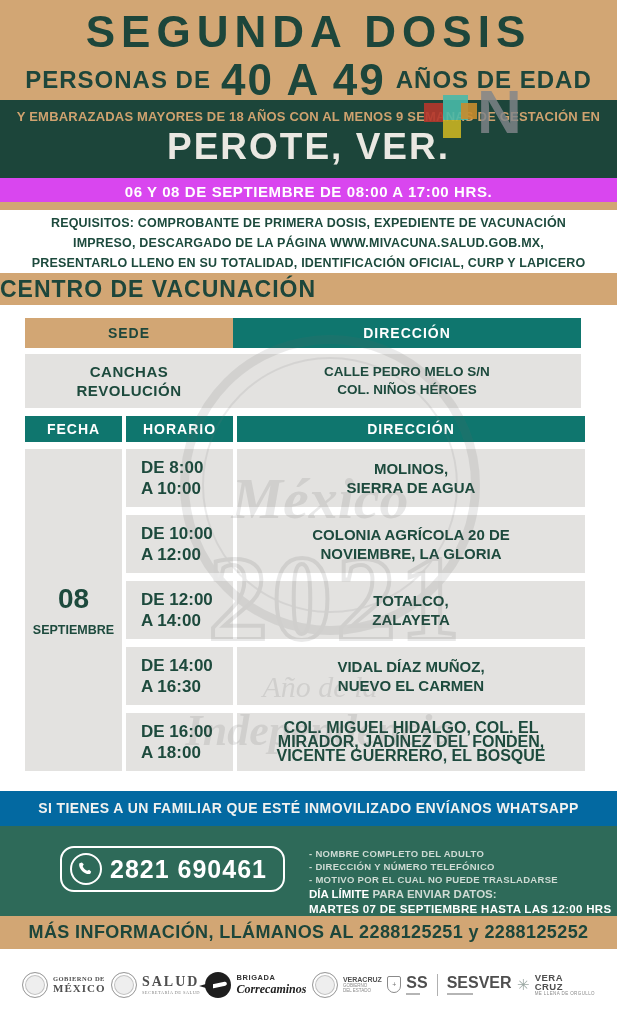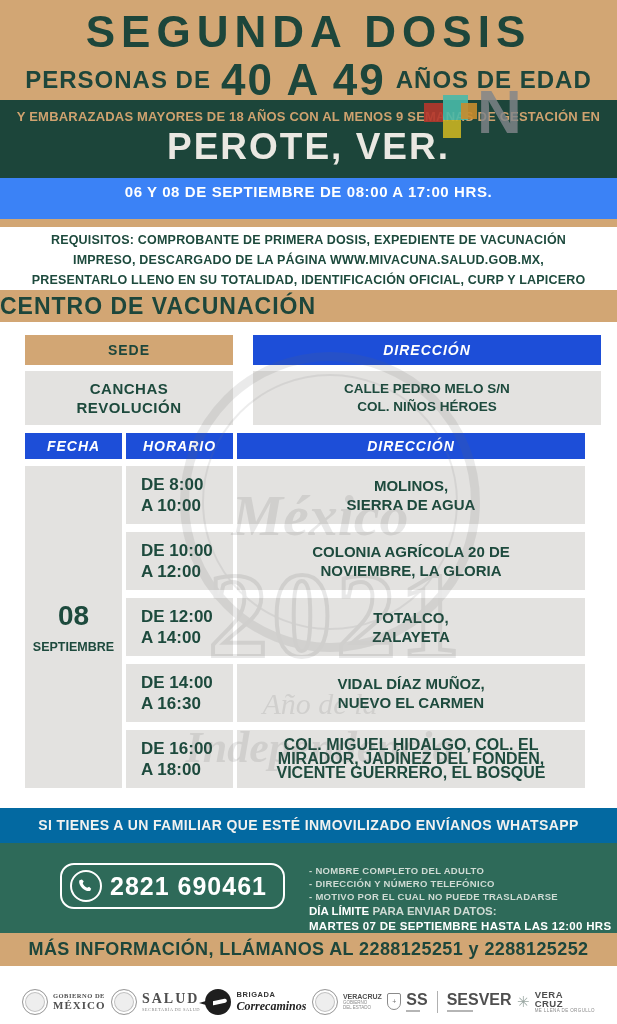--- a/index.html
+++ b/index.html
@@ -22,40 +22,40 @@
   .s-header { height:100px; background:#d2a674; text-align:center; padding-top:7px; }
   .main-title { font-size:44px; font-weight:bold; letter-spacing:6px; color:#1d463b; }
   .sub-title { display:flex; justify-content:center; align-items:center; gap:10px; margin-top:-2px; color:#1d463b; }
   .sub-title .small { font-size:24px; font-weight:bold; letter-spacing:1px; }
   .sub-title .ages { font-size:44px; font-weight:bold; letter-spacing:2px; }
 
   
   .s-banner { height:78px; background:#1c453a; text-align:center; }
   .banner-line { padding-top:9px; font-size:13px; font-weight:bold; color:#cfa26f; letter-spacing:.2px; }
   .banner-city { margin-top:2px; font-size:37px; font-weight:bold; letter-spacing:2px; color:#eae8e2; }
-  .s-dates { height:41px; line-height:28px; background:#3b82f6; text-align:center;
+  .s-dates { height:24px; line-height:28px; background:#d946ef; text-align:center;
              font-size:15px; font-weight:bold; color:#ffffff; letter-spacing:.6px; }
   .tan-strip { height:8px; background:#d2a674; }
 
   
   .s-req { height:63px; background:#ffffff; text-align:center; padding-top:3px;
            font-size:12.5px; font-weight:bold; color:#1d4a3d; line-height:20px; letter-spacing:.2px; }
 
   
   .s-centro { height:32px; line-height:32px; background:#d2a674; text-align:left;
               font-size:23px; font-weight:bold; color:#1d463b; letter-spacing:1px; }
 
   
   .s-table { position:relative; height:486px; background:#ffffff; padding-top:13px; }
   .vtable { width:560px; margin-left:25px; position:relative; z-index:1; }
-  .row2 { display:grid; grid-template-columns:208px 348px; column-gap:20px; }
+  .row2 { display:grid; grid-template-columns:208px 348px; column-gap:0; }
   .row3 { display:grid; grid-template-columns:97px 107px 348px; column-gap:4px; }
   .th { height:30px; line-height:30px; text-align:center; font-size:14px; font-weight:bold; letter-spacing:1px; }
   .th-tan { background:#d2a674; color:#1d463b; }
-  .th-green { background:#1d4ed8; color:#ffffff;font-style:italic; }
+  .th-green { background:#0f766e; color:#ffffff; }
   .row3 .th { height:26px; line-height:26px; }
   .venue-vals { margin-top:6px; }
   .cell { background:#e3e2e0; color:#1d4a3d; font-weight:bold; display:flex; flex-direction:column;
           justify-content:center; align-items:center; }
   .venue-vals .cell { height:54px; }
   .venue-sede { font-size:15px; line-height:19px; letter-spacing:.5px; }
   .venue-addr { font-size:13.5px; line-height:18px; }
   .hdr-row3 { margin-top:8px; }
 
   .sched-grid { margin-top:7px; display:grid; grid-template-columns:97px 107px 348px; column-gap:4px;

